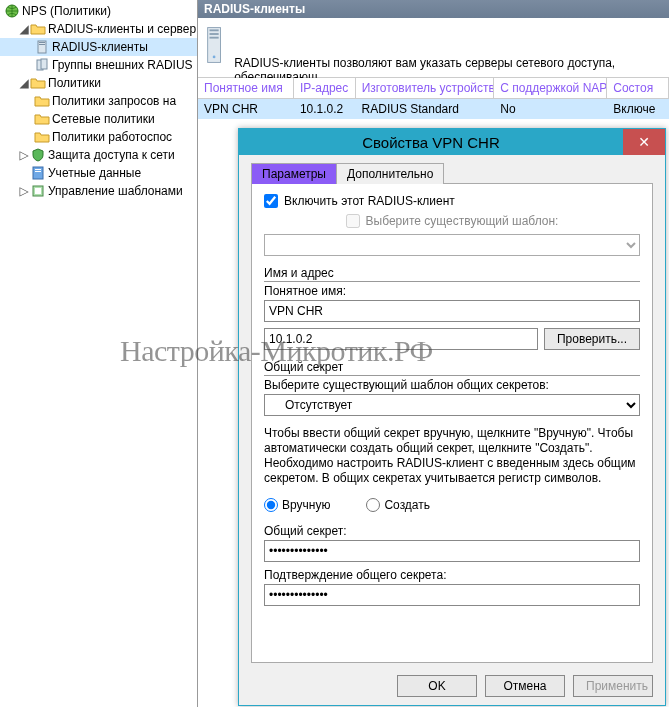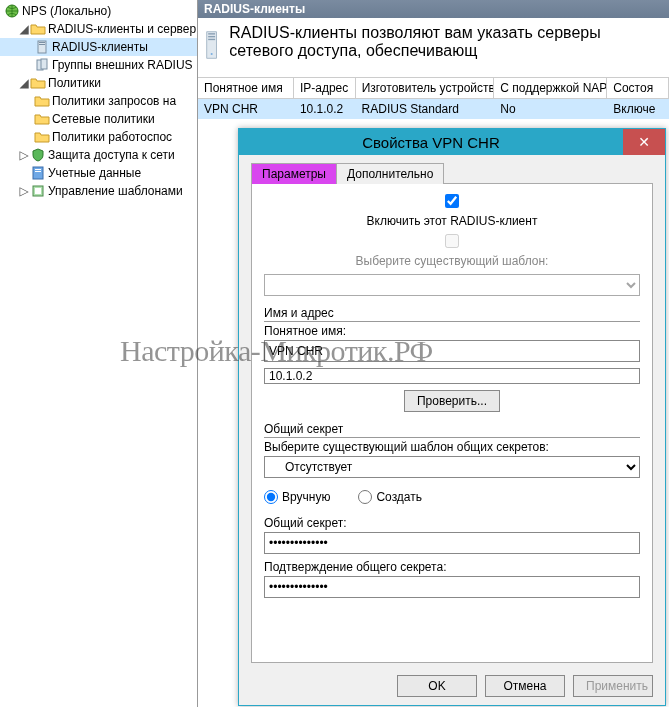--- a/index.html
+++ b/index.html
@@ -13,80 +13,80 @@
 .tree-item .ticon { width: 16px; height: 16px; margin-right: 2px; display: inline-flex; align-items: center; justify-content: center; }
 .tree-item .tlabel { }
 .ind1 { padding-left: 4px; }
 .ind2 { padding-left: 18px; }
 .ind3 { padding-left: 34px; }
 
 .content-panel { position: absolute; left: 198px; top: 0; right: 0; height: 707px; background: #fff; }
 .content-header { height: 18px; background: linear-gradient(#7a8ba0,#6b7d93); color: #fff; padding: 2px 6px; font-weight: bold; font-size: 12px; }
 .info-strip { display: flex; align-items: flex-start; padding: 6px; border-bottom: 1px solid #ccc; height: 60px; }
 .info-strip .server-icon { width: 22px; height: 42px; margin-right: 10px; }
-.info-strip .info-text { font-size: 16px; color: #000; }
+.info-strip .info-text { font-size: 12px; color: #000; margin-top: 32px; }
 
 .grid { }
 .grid-head { display: flex; border-bottom: 1px solid #ccc; }
-.grid-head > div { border-right: 1px solid #ccc; padding: 3px 6px; background: #fff; color: #000000; white-space: nowrap; overflow: hidden; }
+.grid-head > div { border-right: 1px solid #ccc; padding: 3px 6px; background: #fff; color: #8b5cf6; white-space: nowrap; overflow: hidden; }
 .grid-row { display: flex; }
 .grid-row.sel { background: #cce8ff; }
 .grid-row > div { padding: 3px 6px; white-space: nowrap; overflow: hidden; }
 .col0 { width: 110px; }
 .col1 { width: 70px; }
 .col2 { width: 160px; }
 .col3 { width: 130px; }
 .col4 { width: 70px; }
 
 .dialog { position: absolute; left: 238px; top: 128px; width: 428px; height: 578px; border: 1px solid #2aa7c7; background: #f0f0f0; box-shadow: 0 0 6px rgba(0,0,0,0.3); }
 .titlebar { height: 26px; background: #2aa7c7; display: flex; align-items: center; }
 .titlebar .title { flex: 1; text-align: center; color: #000; font-size: 15px; }
 .titlebar .close { width: 42px; height: 26px; background: #c75050; color: #fff; display: flex; align-items: center; justify-content: center; font-size: 14px; font-family: Arial; }
 .dialog-body { padding: 8px 12px 0 12px; }
 
 .tabs { display: flex; margin-bottom: -1px; }
 .tab { border: 1px solid #aaa; border-bottom: none; padding: 3px 10px; background: #f0f0f0; color: #000; }
-.tab.active { background: #d946ef; }
+.tab.active { background: #8b5cf6; }
 .tab + .tab { margin-left: -1px; }
 .tab-pane { border: 1px solid #aaa; background: #fff; padding: 10px 12px; height: 480px; }
 
-.row { margin-bottom: 6px; flex-direction: column; }
+.row { margin-bottom: 6px; }
 .checkbox-row { display: flex; align-items: center; gap: 6px; }
 .checkbox-row input[type=checkbox] { width: 14px; height: 14px; }
-.checkbox-row.disabled { color: #888; }
+.checkbox-row.disabled { color: #888; justify-content: center; }
 .field-label { margin-bottom: 2px; color: #000; }
 .field-input { width: 100%; height: 22px; border: 1px solid #888; padding: 0 4px; font-family: inherit; font-size: 12px; }
 .select { width: 100%; height: 22px; border: 1px solid #888; background: #fff; padding: 0 16px; }
 .section-head { margin: 10px 0 2px 0; border-bottom: 1px solid #999; padding-bottom: 1px; }
 .addr-row { display: flex; gap: 6px; align-items: center; }
 .addr-row .field-input { flex: 1; }
 .btn { height: 22px; padding: 0 12px; border: 1px solid #888; background: #e9e9e9; cursor: default; }
 .help-text { font-size: 12px; color: #000; line-height: 1.25; margin: 10px 0; }
-.radio-row { display: flex; gap: 28px; margin: 12px 0; }
+.radio-row { display: flex; gap: 36px; margin: 12px 0; }
 .radio-item { display: flex; align-items: center; gap: 4px; }
 .radio-item input { width: 14px; height: 14px; }
 .dialog-buttons { position: absolute; bottom: 8px; right: 12px; display: flex; gap: 8px; margin-left: 27px; }
 .dialog-buttons .btn { width: 80px; }
 .dialog-buttons .btn.disabled { color: #999; }
 
 .watermark { position: absolute; top: 334px; left: 120px; font-size: 30px; color: rgba(60,60,60,0.55); font-family: Georgia, serif; pointer-events: none; white-space: nowrap; letter-spacing: -0.5px; }
 
 svg { display: block; }
 </style>
 </head>
 <body>
 
 <div class="tree-panel">
   <div class="tree">
     <div class="tree-item ind1">
       <svg class="ticon" viewBox="0 0 16 16">
           <circle cx="8" cy="8" r="6" fill="#6fbf4a" stroke="#2a7a1a"></circle>
           <path d="M2 8h12M8 2v12M4 4c2 2 6 2 8 0M4 12c2-2 6-2 8 0" stroke="#2a7a1a" fill="none" stroke-width="0.8"></path>
         </svg>
-      <span class="tlabel">NPS (Локально)</span>
+      <span class="tlabel">NPS (Политики)</span>
     </div>
     <div class="tree-item ind2">
       <span class="toggle">◢</span>
       <svg class="ticon" viewBox="0 0 16 16">
           <path d="M1 4h5l1 2h8v7H1z" fill="#ffd86b" stroke="#c79b2a"></path>
         </svg>
       <span class="tlabel">RADIUS-клиенты и сервер</span>
     </div>
     <div class="tree-item ind3 selected">
       <svg class="ticon" viewBox="0 0 16 16">
@@ -216,20 +216,21 @@
         <button class="btn">Проверить...</button>
       </div>
 
       <div class="section-head">Общий секрет</div>
       <div class="field-label">Выберите существующий шаблон общих секретов:</div>
       <div class="row">
         <select class="select">
           <option>Отсутствует</option>
         </select>
       </div>
+      <div class="help-text">Чтобы ввести общий секрет вручную, щелкните "Вручную". Чтобы автоматически создать общий секрет, щелкните "Создать". Необходимо настроить RADIUS-клиент с введенным здесь общим секретом. В общих секретах учитывается регистр символов.</div>
       <div class="radio-row">
         <label class="radio-item">
           <input type="radio" name="sm" checked="" style="">
           <span>Вручную</span>
         </label>
         <label class="radio-item">
           <input type="radio" name="sm" style="">
           <span>Создать</span>
         </label>
       </div>

